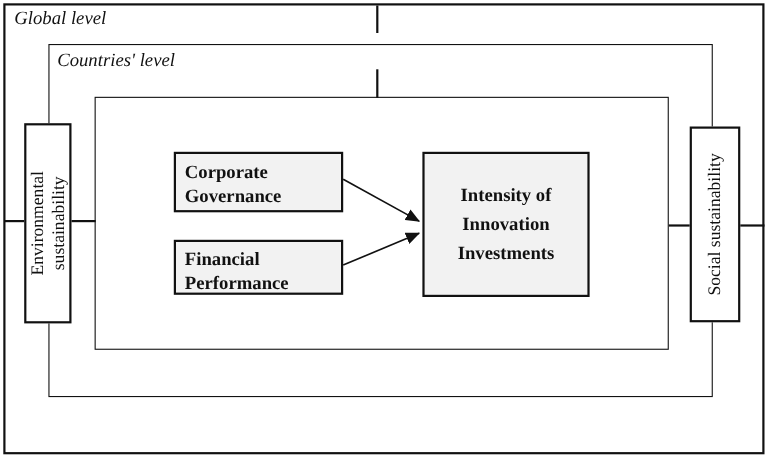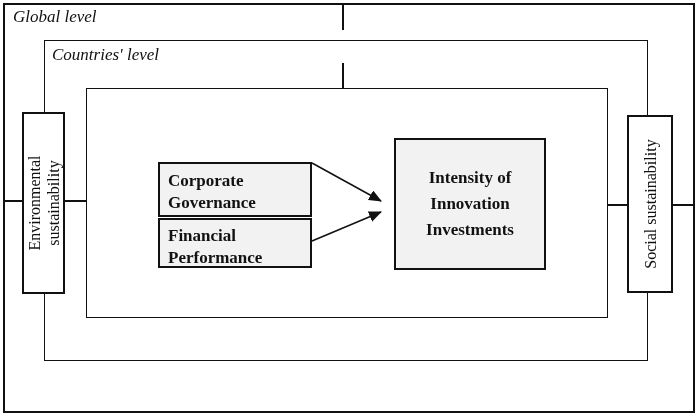--- a/index.html
+++ b/index.html
@@ -49,28 +49,27 @@
   .node.env{left:22px;top:112px;width:43px;height:182px;font-weight:normal;}
   .node.social{left:627px;top:115px;width:46px;height:178px;font-weight:normal;}
   .vlabel{
     position:absolute;left:50%;top:50%;
     width:180px;
     transform:translate(-50%,-50%) rotate(-90deg);
     text-align:center;
     font-size:16px;line-height:19px;
     white-space:pre-line;
   }
-  .node.cg{left:158px;top:138px;width:154px;height:55px;padding:6px 6px 0 8px;margin-top:24px;}
+  .node.cg{left:158px;top:138px;width:154px;height:55px;padding:6px 6px 0 8px;}
   .node.fp{left:158px;top:218px;width:154px;height:50px;padding:5px 6px 0 8px;}
   .lines{white-space:pre-line;line-height:22px;}
   .node.intensity{
     left:384px;top:138px;width:152px;height:132px;
     display:flex;align-items:center;justify-content:center;
     text-align:center;
-    margin-left:10px;
   }
   .node.intensity .lines{line-height:26px;}
 
   .arrow-layer{position:absolute;left:0;top:0;width:700px;height:420px;z-index:4;pointer-events:none;}
 </style>
 </head>
 <body>
 
 <div class="canvas">
 

